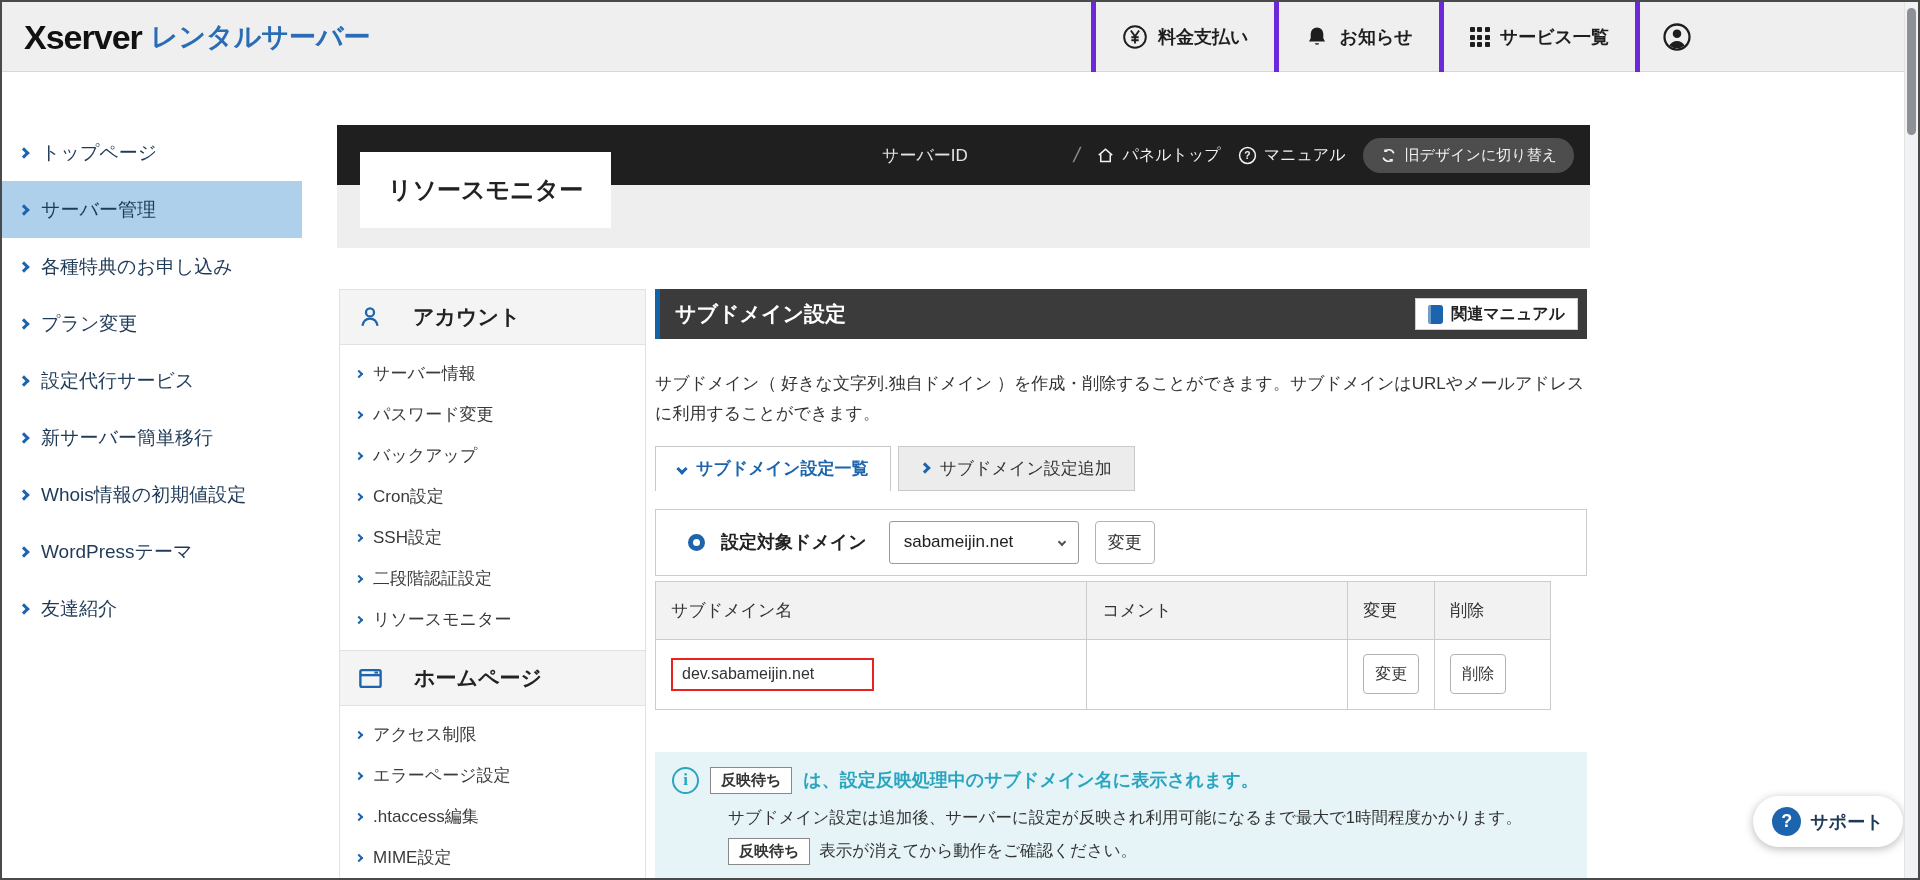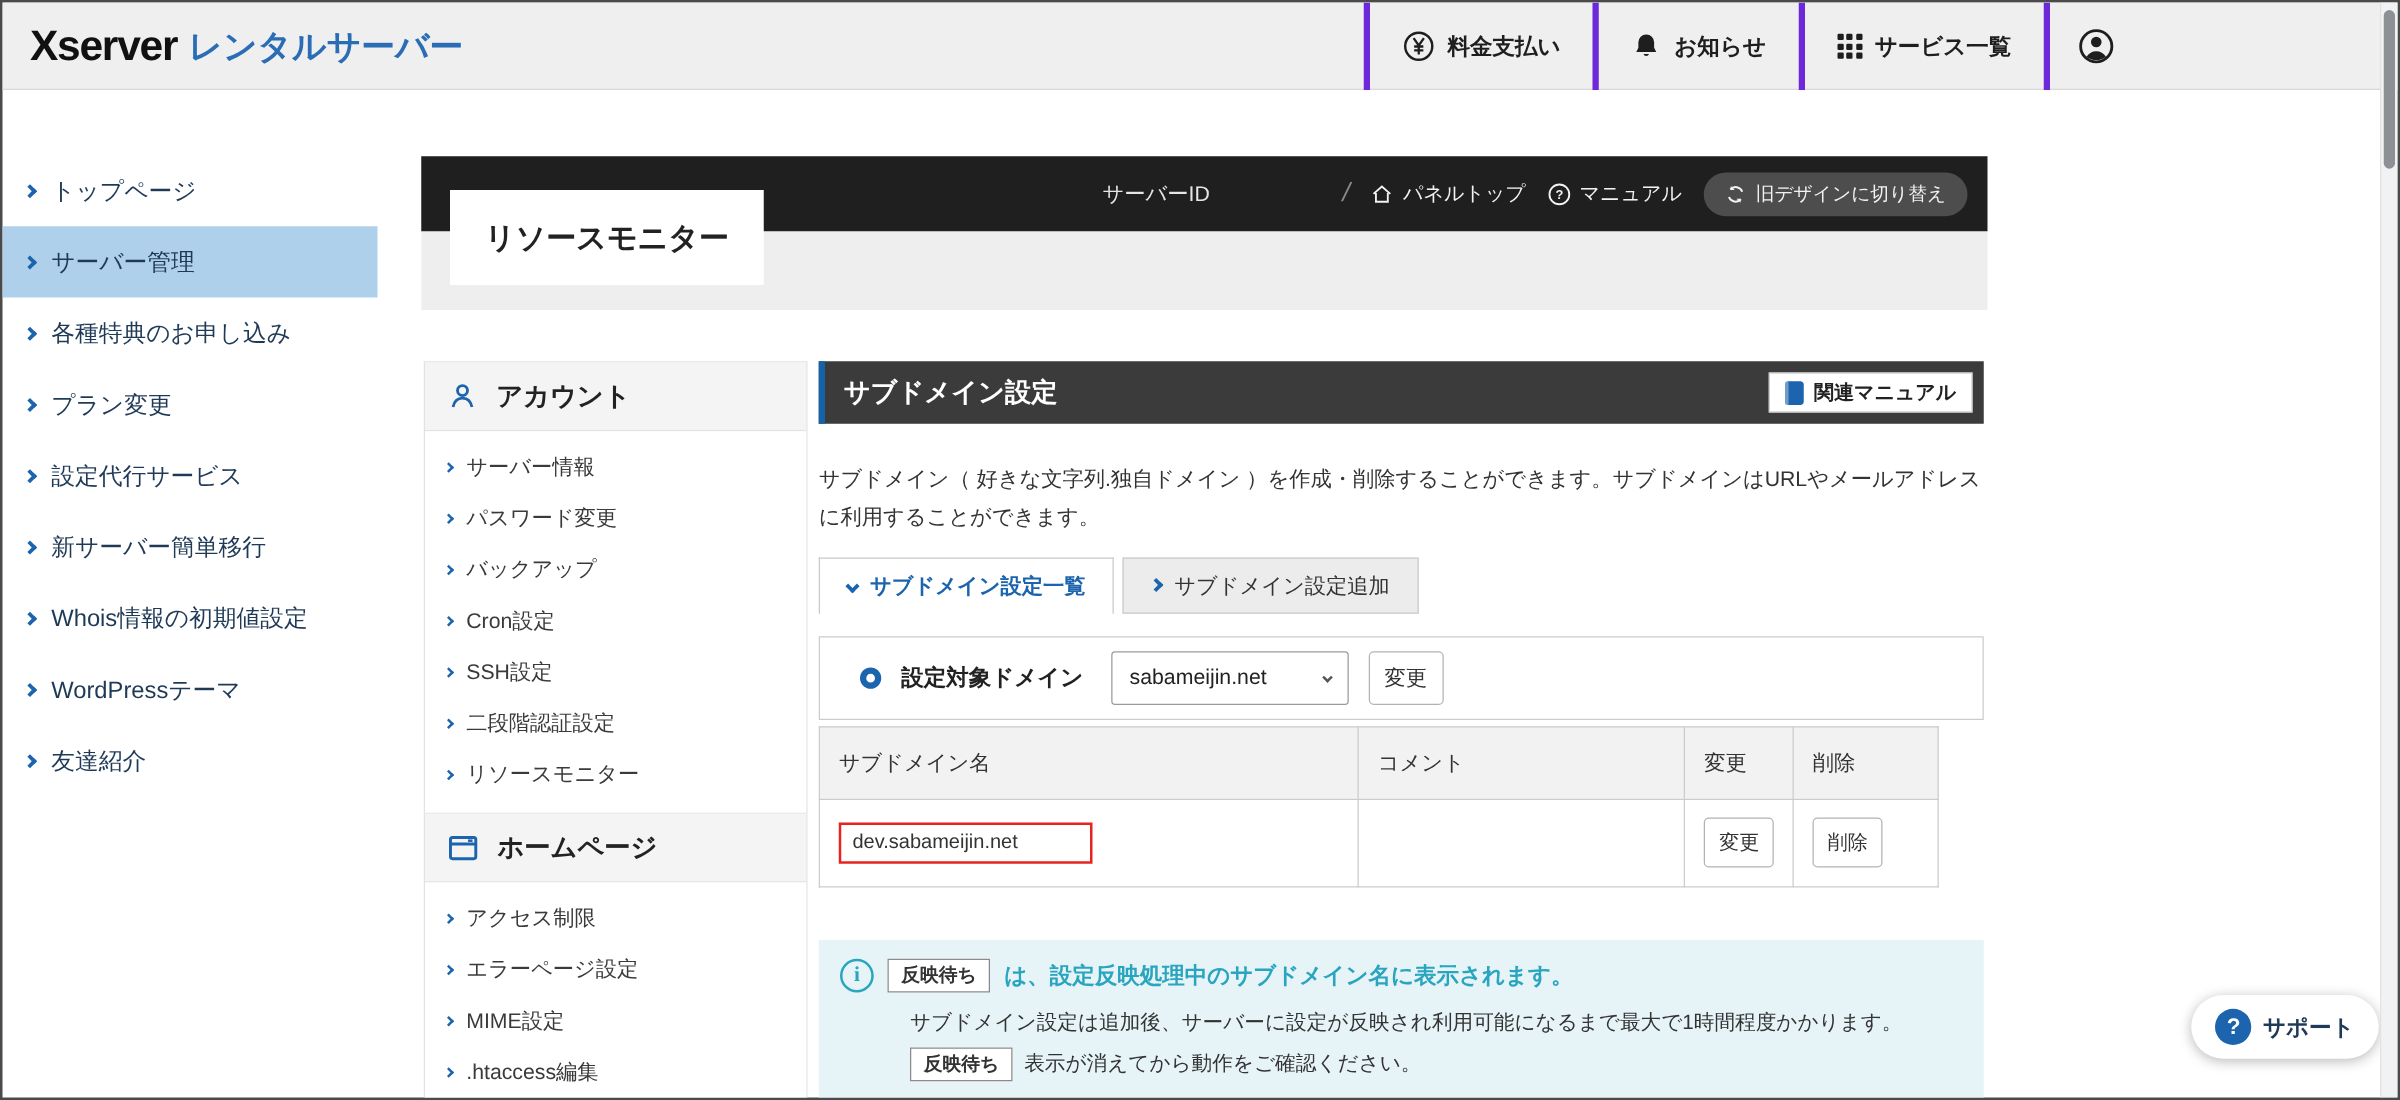--- a/index.html
+++ b/index.html
@@ -47,21 +47,21 @@
   .pn-slash{ color:#8a8a8a; font-size:21px; font-weight:300; transform:skewX(-12deg); }
   .pn-item{ display:flex; align-items:center; gap:7px; color:#f2f2f2; font-size:16px; cursor:pointer; }
   .pill-btn{ display:flex; align-items:center; gap:8px; background:#4d4d4d; border-radius:18px;
     height:35px; padding:0 17px; color:#f2f2f2; font-size:15px; cursor:pointer; }
 
   
   .panel-menu{ position:absolute; left:337px; top:287px; width:307px; }
   .pm-section{ border:1px solid #e2e2e2; border-top:none; }
   .pm-section:first-child{ border-top:1px solid #e2e2e2; }
   .pm-head{ height:55px; background:#f4f4f4; border-bottom:1px solid #e2e2e2;
-    display:flex; align-items:center; gap:14px; padding-left:17px; }
+    display:flex; align-items:center; gap:30px; padding-left:17px; }
   .pm-title{ font-size:21px; font-weight:bold; color:#222; }
   .pm-items{ padding:8px 0 10px; background:#fff; }
   .pm-item{ height:41px; display:flex; align-items:center; gap:11px; padding-left:16px;
     font-size:17px; color:#3a3a3a; cursor:pointer; }
 
   
   .main{ position:absolute; left:653px; top:287px; width:932px; }
   .main-titlebar{ height:50px; background:#3b3b3c; border-left:5px solid #1462a8;
     display:flex; align-items:center; position:relative; }
   .main-title{ color:#fff; font-size:21px; font-weight:bold; margin-left:15px; }
@@ -315,25 +315,25 @@
       <div class="pm-item">
         <span class="chev small"></span>
         <span>アクセス制限</span>
       </div>
       <div class="pm-item">
         <span class="chev small"></span>
         <span>エラーページ設定</span>
       </div>
       <div class="pm-item">
         <span class="chev small"></span>
+        <span>.htaccess編集</span>
+      </div>
+      <div class="pm-item">
+        <span class="chev small"></span>
         <span>MIME設定</span>
-      </div>
-      <div class="pm-item">
-        <span class="chev small"></span>
-        <span>.htaccess編集</span>
       </div>
       <div class="pm-item">
         
         
       </div>
     </div>
   </section>
 </aside>
 
 <main class="main">

